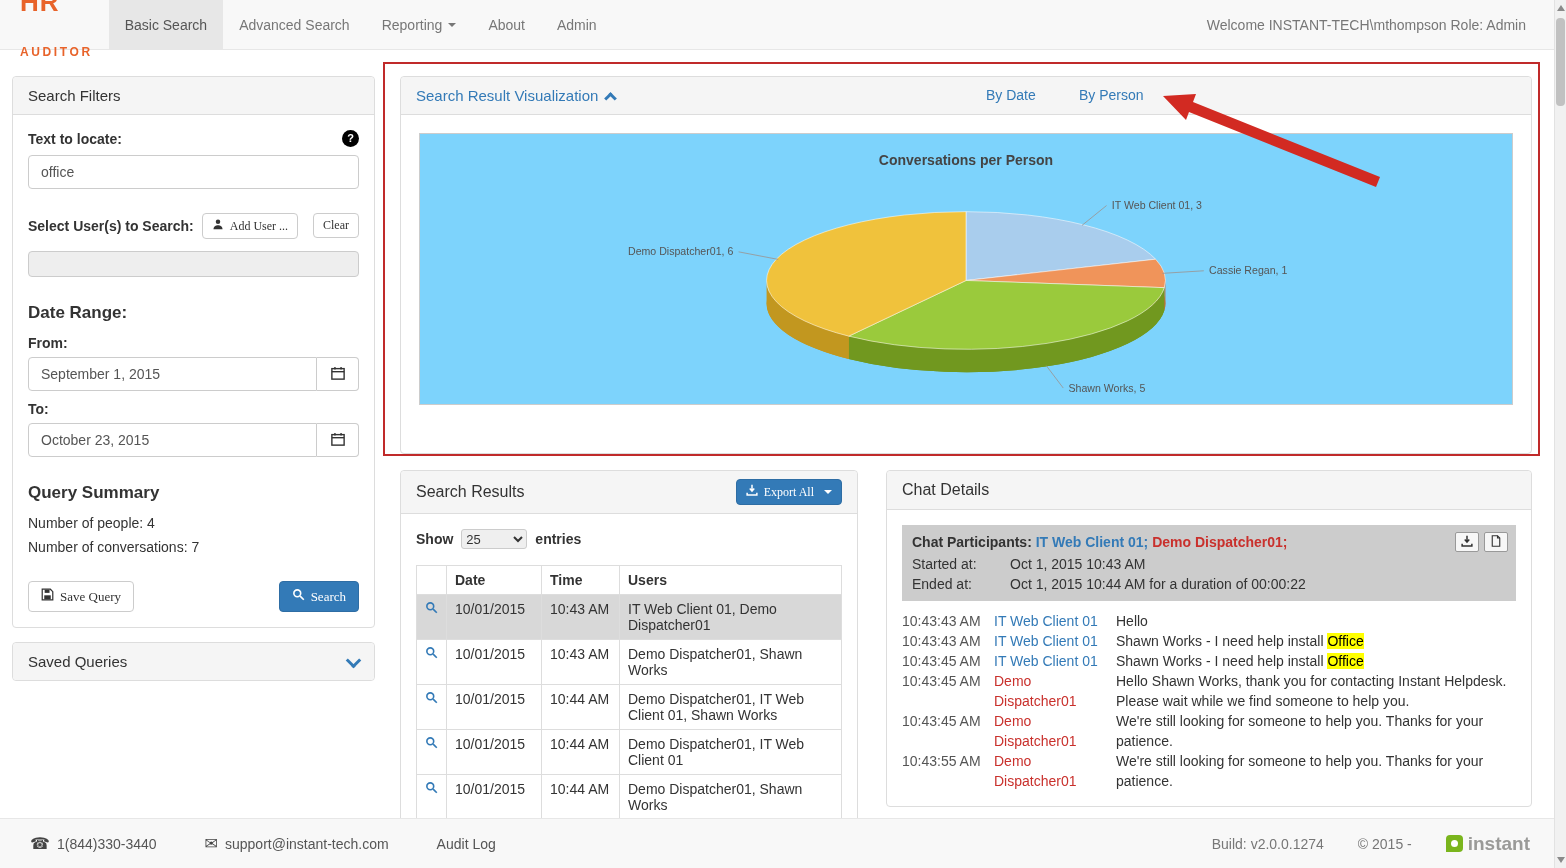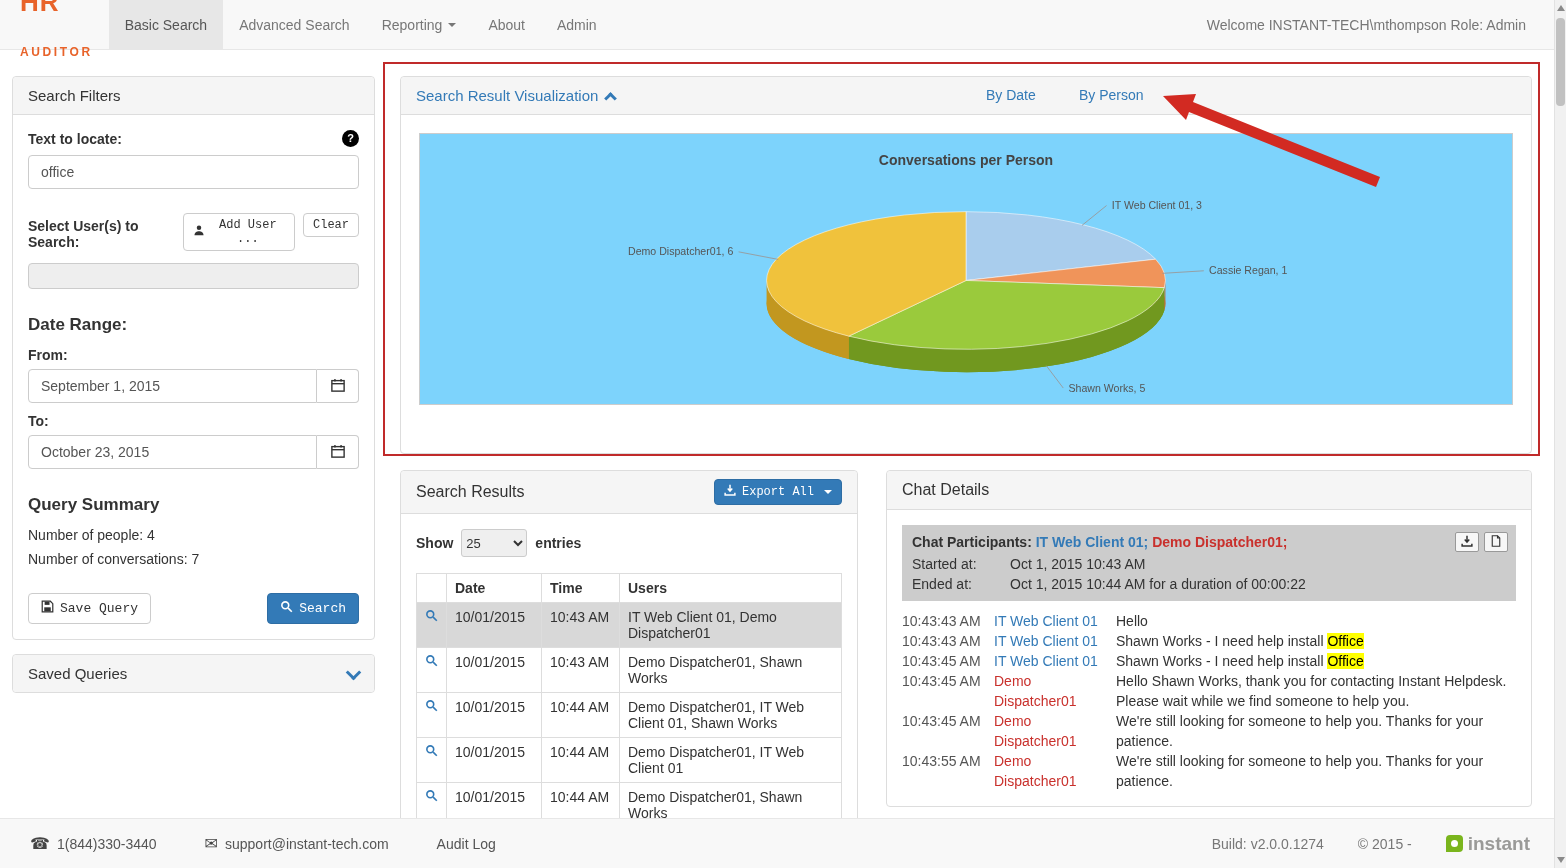--- a/index.html
+++ b/index.html
@@ -31,21 +31,21 @@
 
   
   .sf-body { padding:15px; }
   .bold { font-weight:bold; }
   .label-row { display:flex; align-items:center; justify-content:space-between; margin-bottom:8px; }
   .help-circle { width:17px; height:17px; background:#000; color:#fff; border-radius:50%;
                  text-align:center; font-size:11px; line-height:17px; font-weight:bold; cursor:pointer; }
   .form-input { width:100%; height:34px; border:1px solid #ccc; border-radius:4px; padding:6px 12px;
                 font-size:14px; color:#555; font-family:inherit; background:#fff; }
   .btn { display:inline-flex; align-items:center; gap:6px; border:1px solid #ccc; background:#fff;
-         color:#333; border-radius:4px; padding:6px 12px; font-size:13px; font-family:Liberation Mono, monospace; cursor:pointer; }
+         color:#333; border-radius:4px; padding:6px 12px; font-size:13px; font-family:Liberation Serif, serif; cursor:pointer; }
   .btn-primary { background:#337ab7; border-color:#2e6da4; color:#fff; }
   .btn-sm { padding:4px 9px; font-size:12px; }
   .users-row { display:flex; align-items:flex-start; gap:8px; margin-top:24px; }
   .users-row .bold { padding-top:5px; }
   .clear-btn { margin-left:auto; }
   .disabled-box { height:26px; background:#eee; border:1px solid #ccc; border-radius:4px; margin-top:12px; }
   .section-h { font-size:17px; font-weight:bold; margin:26px 0 12px; }
   .sub-label { display:block; font-weight:bold; margin:10px 0 6px; }
   .input-group { display:flex; }
   .input-group .form-input { border-radius:4px 0 0 4px; flex:1; }
@@ -75,21 +75,21 @@
   .pie-svg { position:absolute; top:0; left:0; width:100%; height:100%; overflow:visible; }
   .pie-label { font-size:12px; fill:#555; font-family:"Liberation Sans", sans-serif; }
 
   
   .lower-row { display:flex; gap:28px; margin-top:16px; align-items:flex-start; }
   .sr-panel { width:458px; }
   .sr-header { display:flex; align-items:center; justify-content:space-between; padding:8px 15px; }
   .sr-title { font-size:16px; }
   .sr-body { padding:15px; }
   .show-row { display:flex; align-items:center; gap:8px; font-weight:bold; }
-  .entries-select { height:28px; width:66px; border:1px solid #ccc; border-radius:3px; font-family:inherit;
+  .entries-select { height:20px; width:66px; border:1px solid #ccc; border-radius:3px; font-family:inherit;
                     font-size:13px; color:#333; }
   .export-caret { display:inline-block; margin-left:4px; border-left:4px solid transparent;
                   border-right:4px solid transparent; border-top:4px solid #fff; }
   table.results { width:100%; border-collapse:collapse; margin-top:16px; }
   table.results th, table.results td { border:1px solid #ddd; padding:6px 8px; text-align:left;
                                        font-size:14px; vertical-align:top; }
   table.results th { font-weight:bold; }
   .icon-cell { width:30px; text-align:center; color:#337ab7; cursor:pointer; }
   .col-date { width:95px; } .col-time { width:78px; }
   tr.selected td { background:#d8d8d8; }

